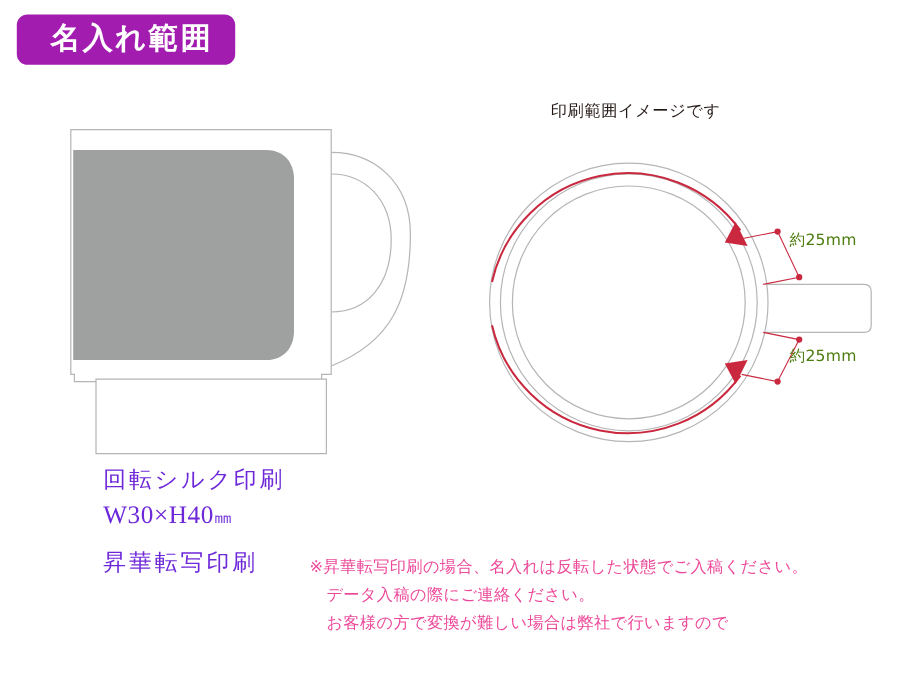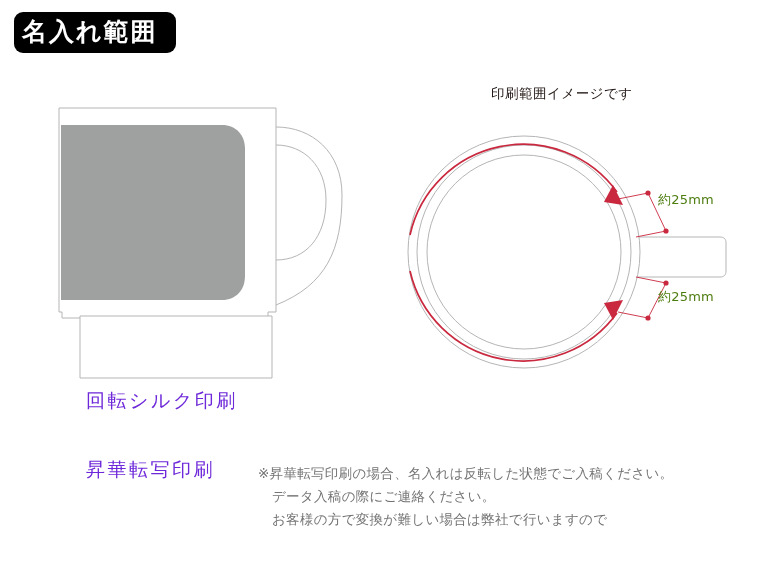--- a/index.html
+++ b/index.html
@@ -14,23 +14,23 @@
     font-family: "Liberation Sans", "DejaVu Sans", sans-serif;
     color: #231815;
     overflow: hidden;
   }
 
   
   #header-badge {
     position: absolute;
     left: 14px;
     top: 12px;
-    background: #000000;
+    background: #a21caf;
     border-radius: 9px;
-    padding: 7px 18px 9px 8px;
+    padding: 7px 18px 9px 28px;
     box-sizing: border-box;
   }
   #header-badge .badge-text {
     color: #ffffff;
     font-size: 25px;
     font-weight: bold;
     letter-spacing: 2px;
     line-height: 1;
     font-family: "DejaVu Sans", "Liberation Sans", sans-serif;
     white-space: nowrap;
@@ -58,21 +58,20 @@
   #top-view-caption {
     position: absolute;
     left: 459px;
     top: 85px;
     font-size: 13.5px;
     line-height: 1.2;
     letter-spacing: 0.5px;
     color: #231815;
     white-space: nowrap;
     font-family: "DejaVu Sans", "Liberation Sans", sans-serif;
-    margin-left: 32px;
   }
 
   
   .spec-block {
     position: absolute;
     text-align: left;
     color: #6d28d9;
     white-space: nowrap;
   }
   .spec-method {
@@ -103,21 +102,21 @@
   }
 
   
   #print-note {
     position: absolute;
     left: 258px;
     top: 462px;
     font-size: 13.5px;
     line-height: 1.72;
     letter-spacing: 0.3px;
-    color: #737373;
+    color: #ec4899;
     white-space: nowrap;
     font-family: "DejaVu Sans", "Liberation Sans", sans-serif;
   }
   #print-note .note-line-indent {
     padding-left: 14px;
   }
 
   
   .dim-label {
     position: absolute;
@@ -182,20 +181,21 @@
   <line x1="276" y1="178" x2="258" y2="213" stroke="#c9283e" stroke-width="0.9"></line>
   <circle cx="276" cy="178" r="2.6" fill="#c9283e"></circle>
   <circle cx="258" cy="213" r="2.6" fill="#c9283e"></circle>
 </svg>
 
 <div class="dim-label" id="dim-label-upper">約25mm</div>
 <div class="dim-label" id="dim-label-lower">約25mm</div>
 
 <div class="spec-block" id="spec-silk">
   <div class="spec-method">回転シルク印刷</div>
+  <div class="spec-size"><span>W30×H40</span><span class="unit">㎜</span></div>
 </div>
 
 <div class="spec-block" id="spec-sublimation">
   <div class="spec-method">昇華転写印刷</div>
 </div>
 
 <div id="print-note">
   <div>※昇華転写印刷の場合、名入れは反転した状態でご入稿ください。</div>
   <div class="note-line-indent">データ入稿の際にご連絡ください。</div>
   <div class="note-line-indent">お客様の方で変換が難しい場合は弊社で行いますので</div>

